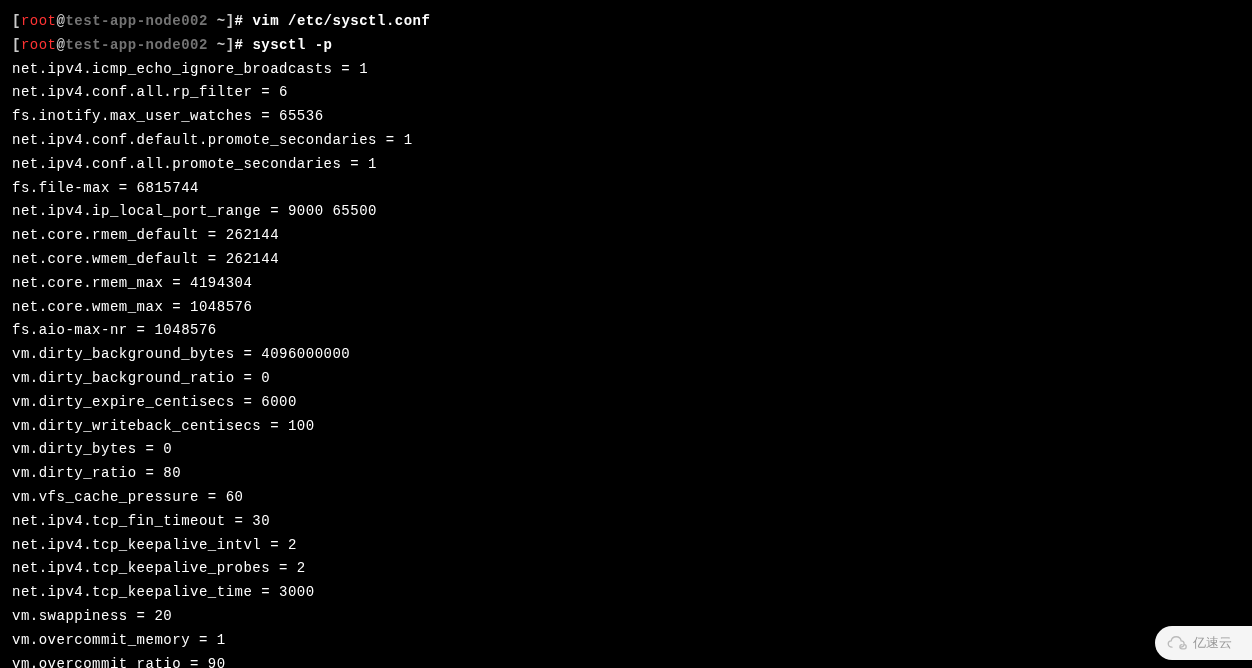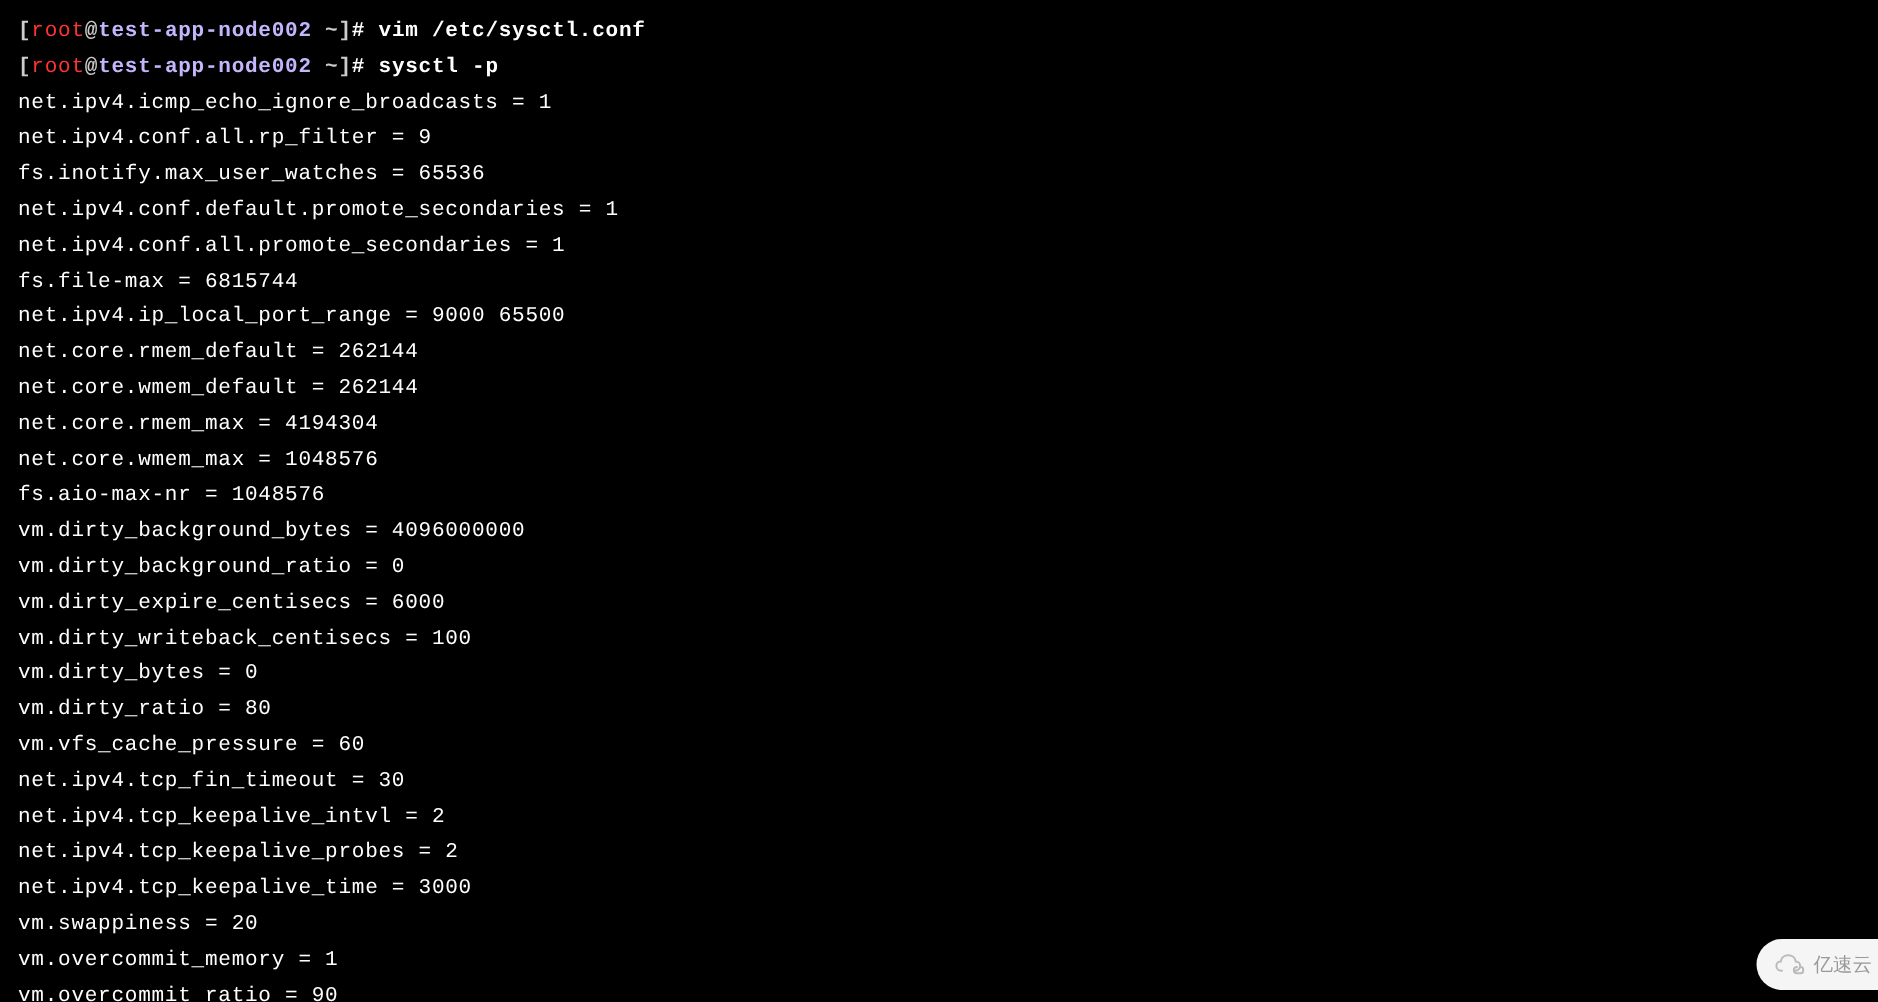--- a/index.html
+++ b/index.html
@@ -30,21 +30,21 @@
     }
     .user-root {
       color: #ff3333;
       font-weight: normal;
     }
     .at-symbol {
       color: #cccccc;
       font-weight: bold;
     }
     .hostname {
-      color: #c4b5fd;
+      color: #737373;
       font-weight: bold;
     }
     .tilde {
       color: #cccccc;
       font-weight: bold;
     }
     .prompt-hash {
       color: #ffffff;
       font-weight: bold;
     }
@@ -57,21 +57,21 @@
       white-space: pre;
       font-weight: normal;
       letter-spacing: 0.5px;
     }
     .watermark {
       position: absolute;
       bottom: 8px;
       right: 0;
       background: #f5f5f5;
       border-radius: 20px 0 0 20px;
-      padding: 6px 4px 6px 12px;
+      padding: 6px 20px 6px 12px;
       display: flex;
       align-items: center;
       gap: 6px;
       color: #999999;
       font-family: Arial, sans-serif;
       font-size: 13px;
       font-weight: normal;
     }
     .watermark-icon {
       width: 20px;
@@ -87,21 +87,21 @@
     }
   </style>
 </head>
 <body>
 
 <div>
   <div class="terminal-line"><span class="bracket">[</span><span class="user-root">root</span><span class="at-symbol">@</span><span class="hostname">test-app-node002</span><span class="tilde"> ~</span><span class="bracket">]</span><span class="prompt-hash"># </span><span class="command">vim /etc/sysctl.conf</span></div>
   <div class="terminal-line"><span class="bracket">[</span><span class="user-root">root</span><span class="at-symbol">@</span><span class="hostname">test-app-node002</span><span class="tilde"> ~</span><span class="bracket">]</span><span class="prompt-hash"># </span><span class="command">sysctl -p</span></div>
   <div id="output-container">
       <div class="output-line">net.ipv4.icmp_echo_ignore_broadcasts = 1</div>
-      <div class="output-line">net.ipv4.conf.all.rp_filter = 9</div>
+      <div class="output-line">net.ipv4.conf.all.rp_filter = 6</div>
       <div class="output-line">fs.inotify.max_user_watches = 65536</div>
       <div class="output-line">net.ipv4.conf.default.promote_secondaries = 1</div>
       <div class="output-line">net.ipv4.conf.all.promote_secondaries = 1</div>
       <div class="output-line">fs.file-max = 6815744</div>
       <div class="output-line">net.ipv4.ip_local_port_range = 9000 65500</div>
       <div class="output-line">net.core.rmem_default = 262144</div>
       <div class="output-line">net.core.wmem_default = 262144</div>
       <div class="output-line">net.core.rmem_max = 4194304</div>
       <div class="output-line">net.core.wmem_max = 1048576</div>
       <div class="output-line">fs.aio-max-nr = 1048576</div>

